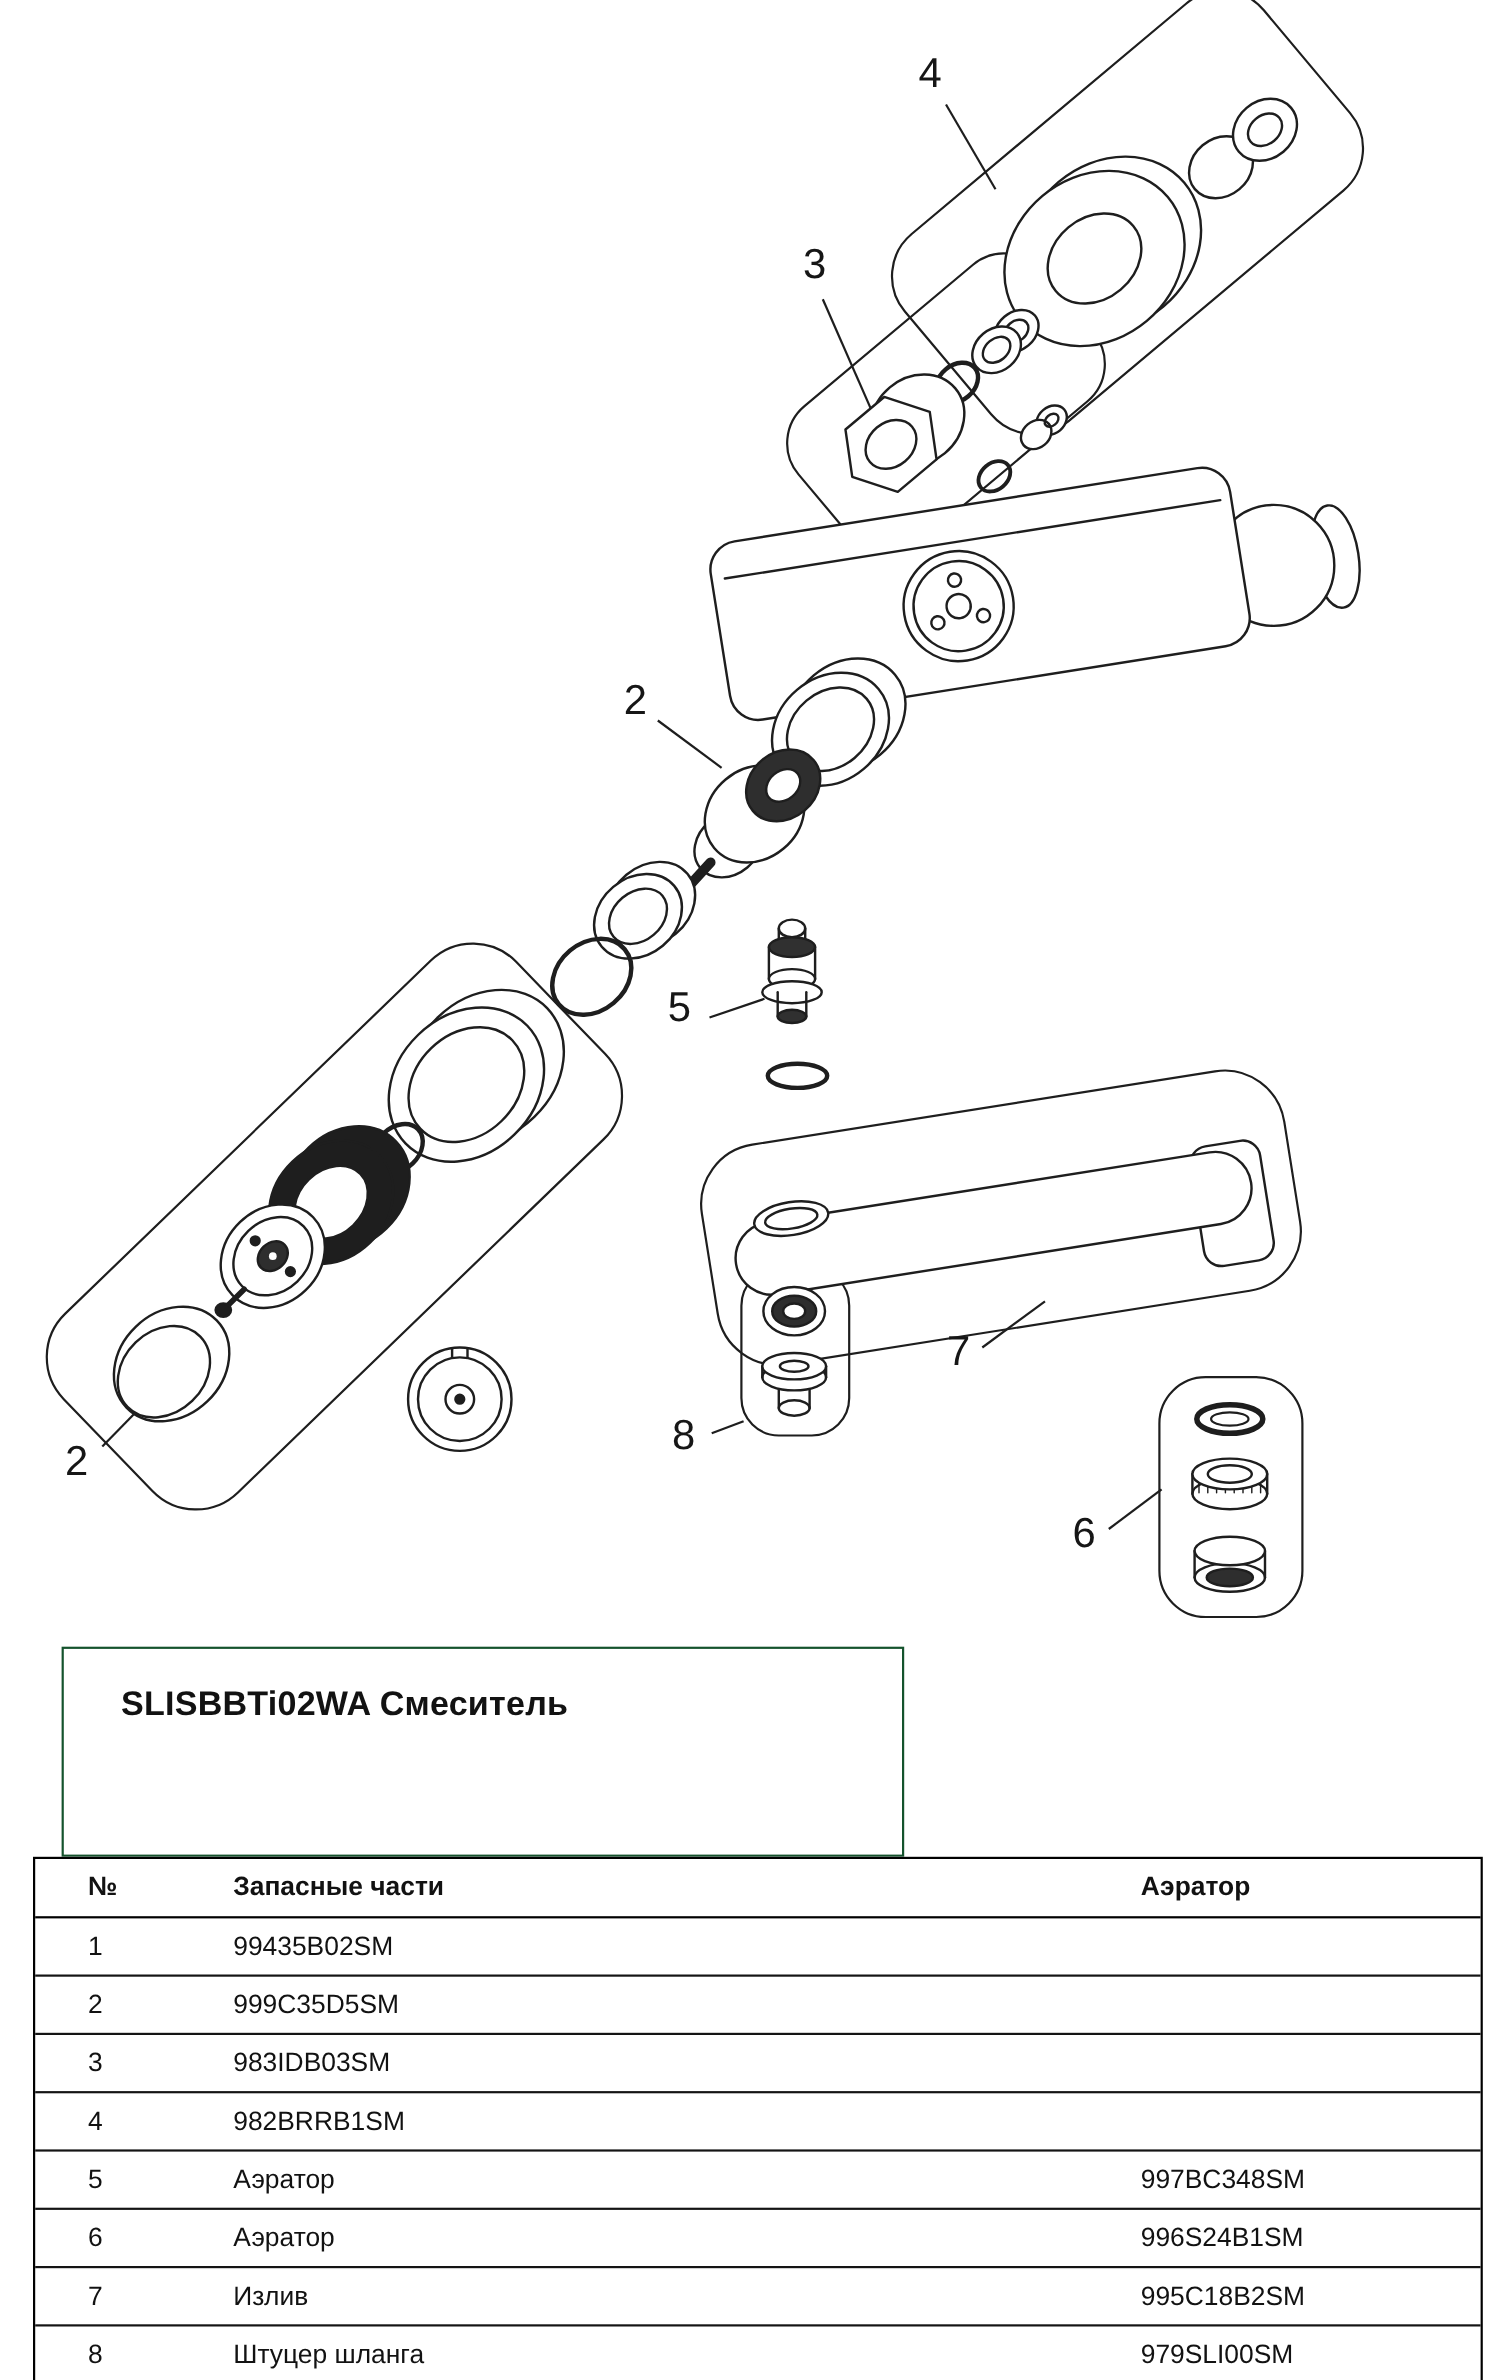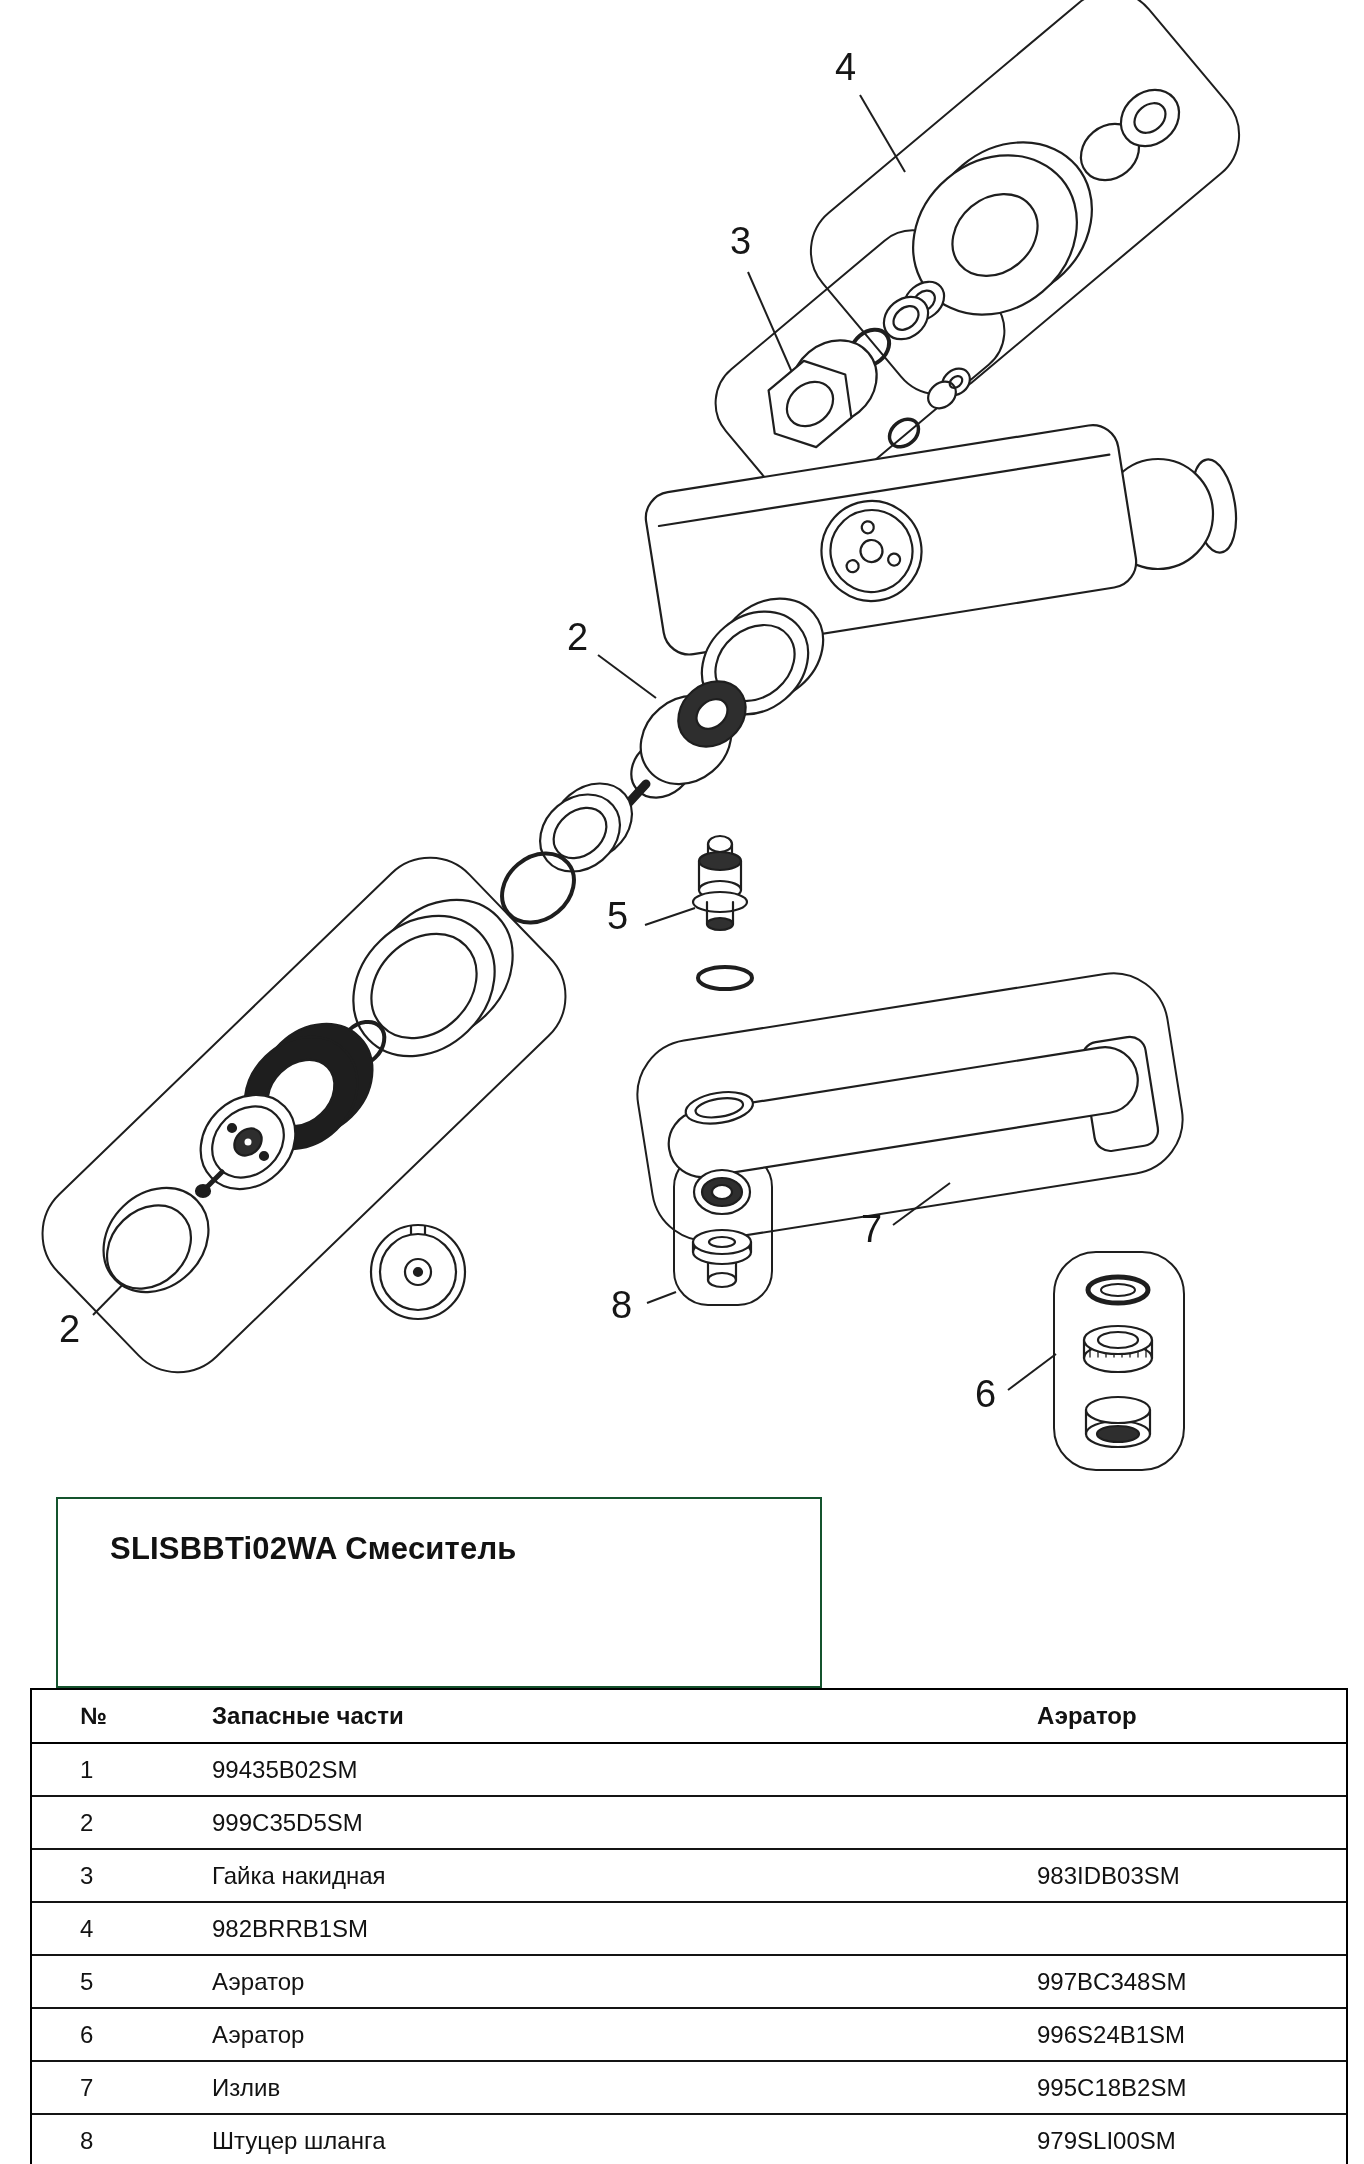--- a/index.html
+++ b/index.html
@@ -261,21 +261,20 @@
     <div class="trow">
       <div class="td-num">1</div>
       <div class="td-sku">99435B02SM</div>
     </div>
     <div class="trow">
       <div class="td-num">2</div>
       <div class="td-sku">999C35D5SM</div>
     </div>
     <div class="trow">
       <div class="td-num">3</div>
-      <div class="td-name">Гайка накидная</div>
       <div class="td-sku">983IDB03SM</div>
     </div>
     <div class="trow">
       <div class="td-num">4</div>
       <div class="td-sku">982BRRB1SM</div>
     </div>
     <div class="trow">
       <div class="td-num">5</div>
       <div class="td-name">Аэратор</div>
       <div class="td-sku">997BC348SM</div>

